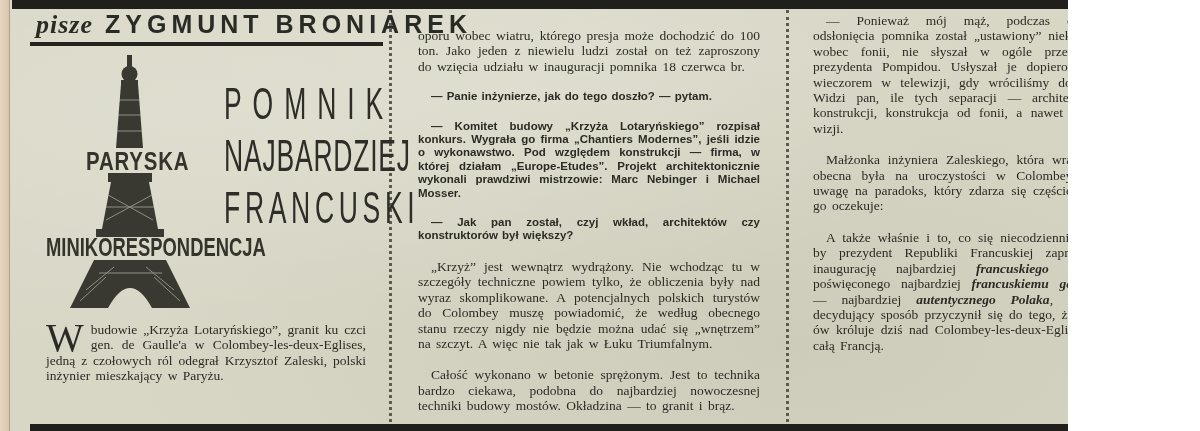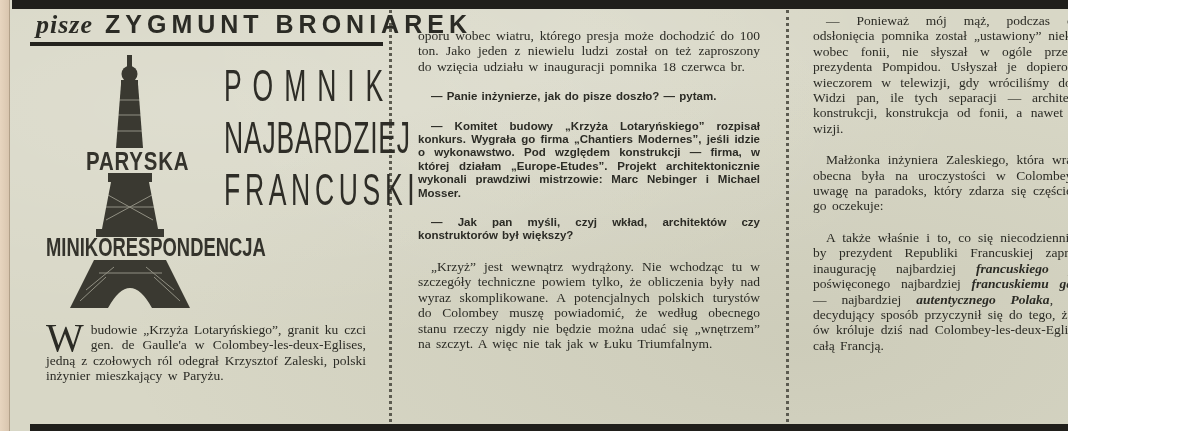--- a/index.html
+++ b/index.html
@@ -28,21 +28,21 @@
 
   
   .logo{position:absolute;left:8px;top:55px;width:212px;height:262px;margin-left:36px;}
   .logo svg{position:absolute;left:0;top:0;}
   .logo-word{position:absolute;font-family:"Liberation Sans",sans-serif;font-weight:bold;
     color:#34332c;transform-origin:0 50%;white-space:nowrap;}
   .word-top{left:42px;top:92px;font-size:24px;letter-spacing:1px;transform:scale(.85,1.1);}
   .word-bottom{left:2px;top:179px;font-size:23px;letter-spacing:0px;transform:scale(.80,1.1);}
 
   
-  .headline{position:absolute;left:224px;top:60px;width:170px;color:#2e2d27;}
+  .headline{position:absolute;left:224px;top:78px;width:170px;color:#2e2d27;}
   .headline .hl{font-family:"Liberation Sans",sans-serif;font-weight:normal;font-size:34px;
     transform:scale(.78,1.32);transform-origin:0 0;white-space:nowrap;height:52px;}
   .hl1{letter-spacing:14px;} .hl2{letter-spacing:1px;} .hl3{letter-spacing:6px;}
 
   
   .col{position:absolute;text-align:justify;}
   .col p{margin:16px;font-size:13.5px;line-height:15.4px;word-spacing:2px;}
   .col p.ind{text-indent:13px;}
   .col p.sans{font-family:"Liberation Sans",sans-serif;font-weight:bold;
     font-size:11.5px;line-height:13.4px;word-spacing:1px;}
@@ -105,24 +105,25 @@
     <div class="hl hl2">NAJBARDZIEJ</div>
     <div class="hl hl3">FRANCUSKI</div>
   </div>
 
   <div class="col col1body">
     <p><span class="dropcap">W</span><span>budowie „Krzyża Lotaryńskiego”, granit ku czci gen. de Gaulle'a w Colombey-les-deux-Eglises, jedną z czołowych ról odegrał Krzysztof Zaleski, polski inżynier mieszkający w Paryżu.</span></p>
   </div>
 
   <div class="col col2">
     <p>oporu wobec wiatru, którego presja może dochodzić do 100 ton. Jako jeden z niewielu ludzi został on też zaproszony do wzięcia udziału w inauguracji pomnika 18 czerwca br.</p>
-    <p class="sans ind">— Panie inżynierze, jak do pisze doszło? — pytam.</p>
+    <p class="sans ind">— Panie inżynierze, jak do tego doszło? — pytam.</p>
     <p class="sans ind">— Komitet budowy „Krzyża Lotaryńskiego” rozpisał konkurs. Wygrała go firma „Chantiers Modernes”, jeśli idzie o wykonawstwo. Pod względem konstrukcji — firma, w której działam „Europe-Etudes”. Projekt architektonicznie wykonali prawdziwi mistrzowie: Marc Nebinger i Michael Mosser.</p>
-    <p class="sans ind">— Jak pan myśli, czyj wkład, architektów czy konstruktorów był większy?</p>
+    <p class="sans ind">— Jak pan został, czyj wkład, architektów czy konstruktorów był większy?</p>
     <p class="ind gap">„Krzyż” jest wewnątrz wydrążony. Nie wchodząc tu w szczegóły techniczne powiem tylko, że obliczenia były nad wyraz skomplikowane. A potencjalnych polskich turystów do Colombey muszę powiadomić, że według obecnego stanu rzeczy nigdy nie będzie można udać się „wnętrzem” na szczyt. A więc nie tak jak w Łuku Triumfalnym.</p>
+    <p class="ind gap">Całość wykonano w betonie sprężonym. Jest to technika bardzo ciekawa, podobna do najbardziej nowoczesnej techniki budowy mostów. Okładzina — to granit i brąz.</p>
   </div>
 
   <div class="col col3">
     <p class="ind">— Ponieważ mój mąż, podczas ceremonii odsłonięcia pomnika został „ustawiony” niekorzystnie wobec fonii, nie słyszał w ogóle przemówienia prezydenta Pompidou. Usłyszał je dopiero późnym wieczorem w telewizji, gdy wróciliśmy do Paryża. Widzi pan, ile tych separacji — architektura od konstrukcji, konstrukcja od fonii, a nawet fonia od wizji.</p>
     <p class="ind">Małżonka inżyniera Zaleskiego, która wraz z nim obecna była na uroczystości w Colombey zwraca uwagę na paradoks, który zdarza się częściej niż się go oczekuje:</p>
     <p class="ind"><span>A także właśnie i to, co się niecodziennie zdarza, by prezydent Republiki Francuskiej zapraszał na inaugurację najbardziej </span><b>francuskiego pomnika</b><span>, poświęconego najbardziej </span><b>francuskiemu generałowi</b><span> — najbardziej </span><b>autentycznego Polaka</b><span>, który w decydujący sposób przyczynił się do tego, że pomnik ów króluje dziś nad Colombey-les-deux-Eglises i nad całą Francją.</span></p>
   </div>
 </div>
 
 </body></html>

